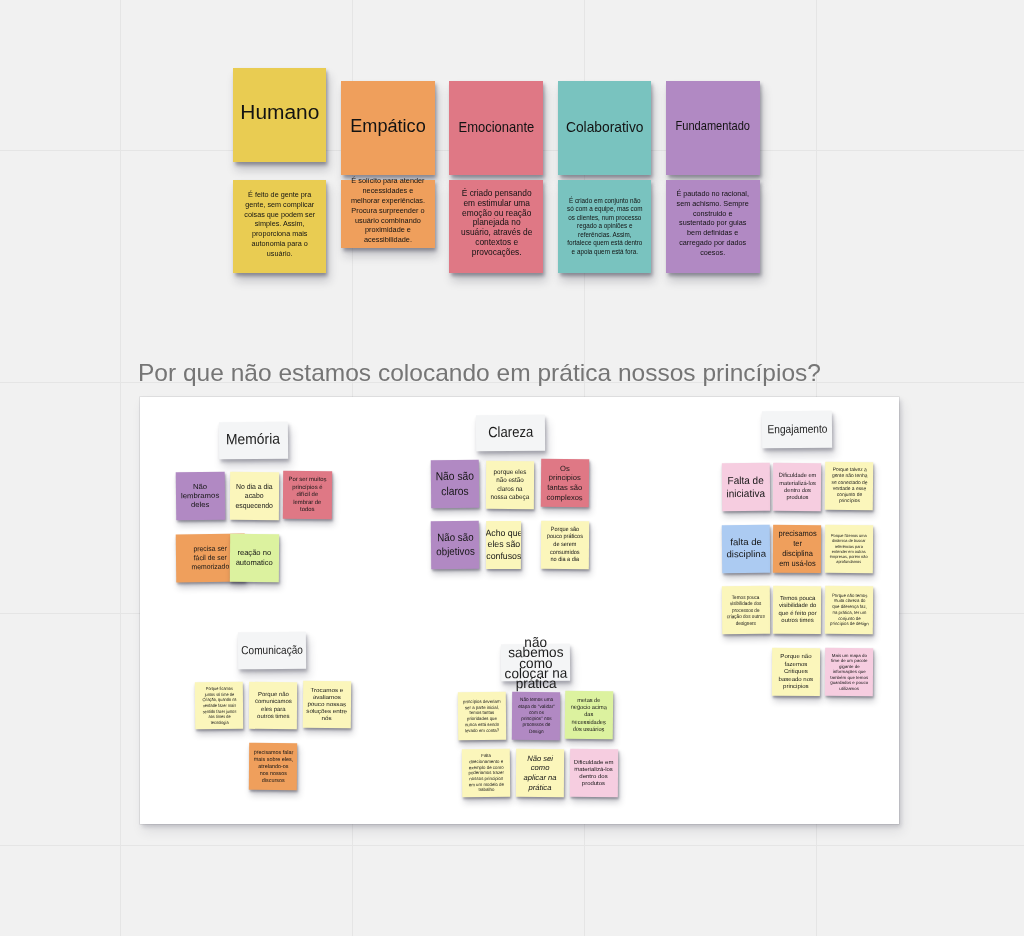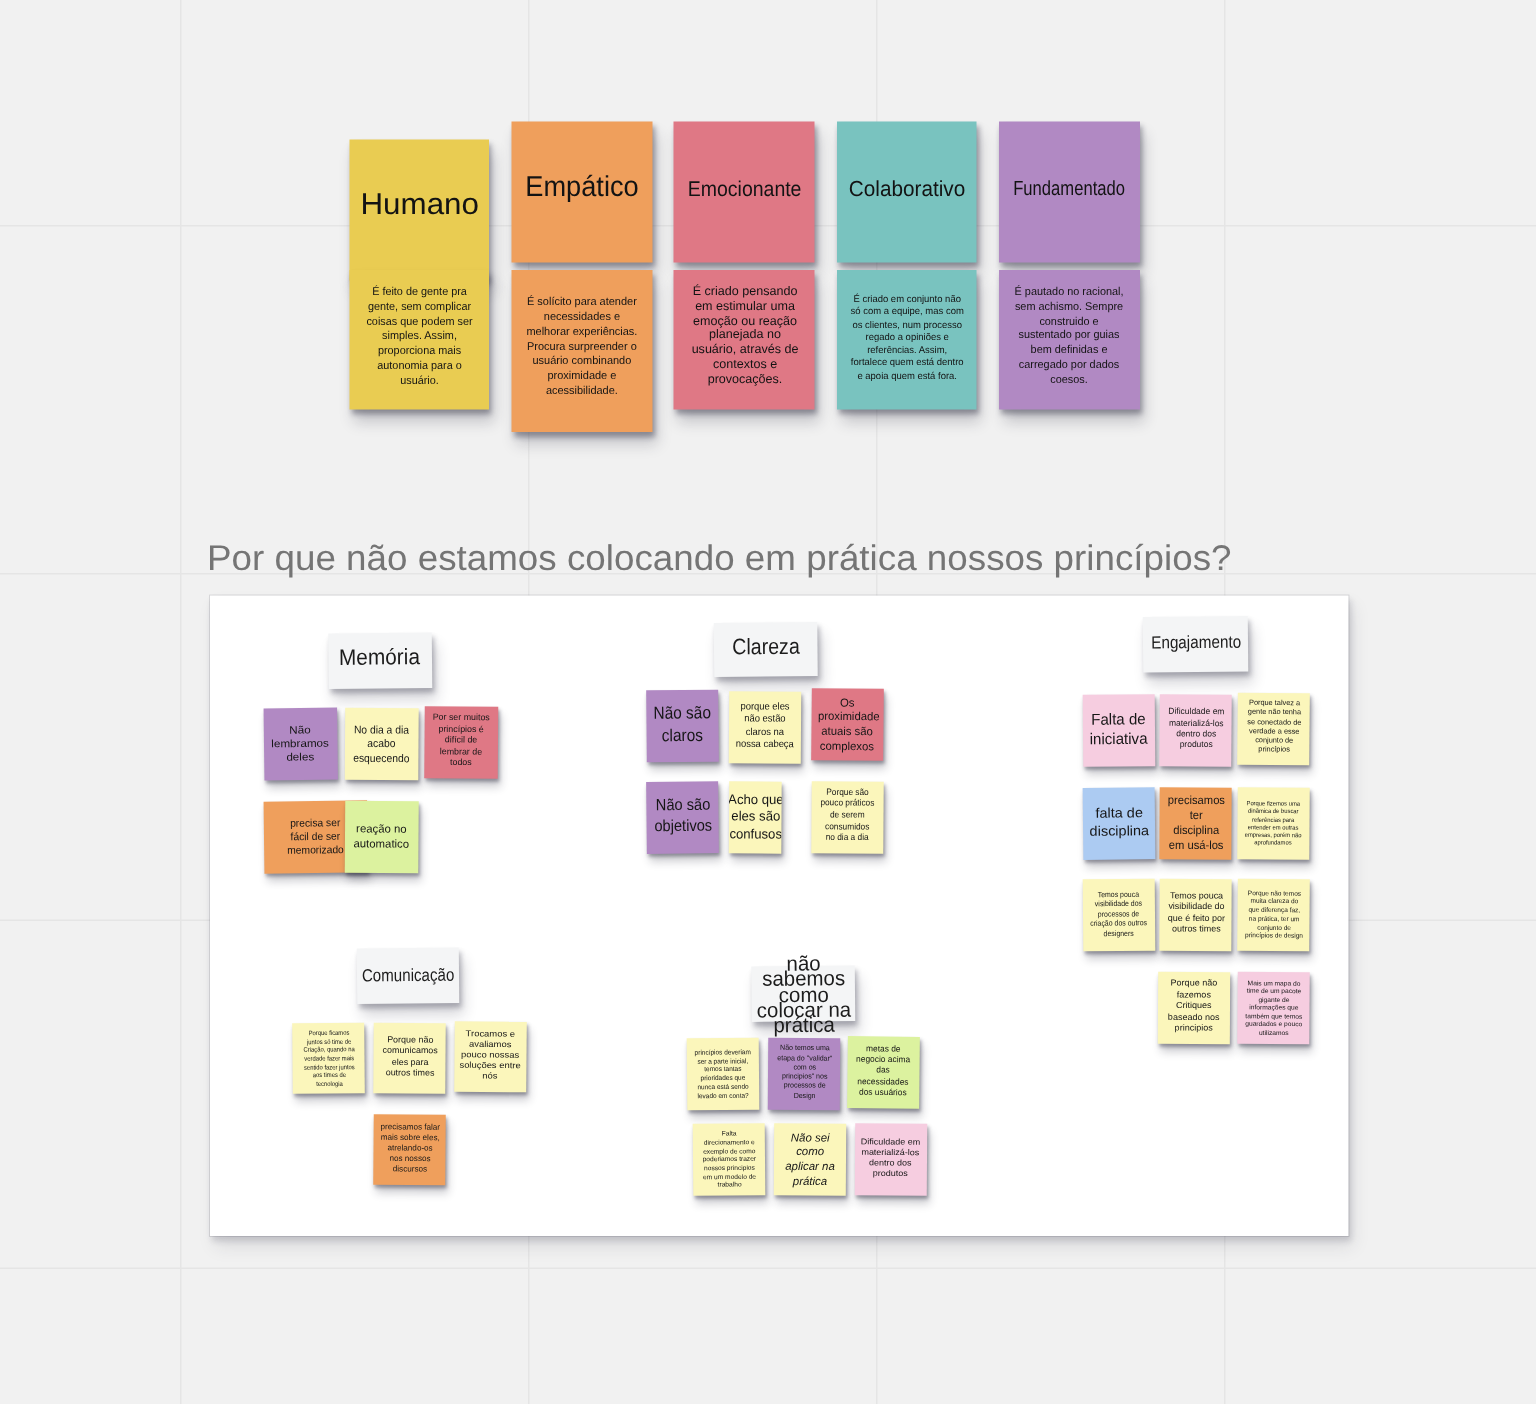--- a/index.html
+++ b/index.html
@@ -36,30 +36,30 @@
   <div class="gl v" style="left:352px"></div>
   <div class="gl v" style="left:584px"></div>
   <div class="gl v" style="left:816px"></div>
   <div class="gl h" style="top:150px"></div>
   <div class="gl h" style="top:382px"></div>
   <div class="gl h" style="top:613px"></div>
   <div class="gl h" style="top:845px"></div>
 </div>
 
 <div>
-  <div class="pnote pnote-title" style="left:232.6px;top:93px;width:93.6px;height:93.6px;background:#e9cc52;font-size:20.00px;">
+  <div class="pnote pnote-title" style="left:232.6px;top:68px;width:93.6px;height:93.6px;background:#e9cc52;font-size:20.00px;">
       <span class="t" style="white-space:nowrap;transform:translateY(-2.50px) scaleX(1.0448);">Humano</span>
     </div>
   <div class="pnote pnote-desc" style="left:232.6px;top:179.6px;width:93.6px;height:93.6px;background:#e9cc52;font-size:7.60px;line-height:9.85px;">
       <span class="t" style="width:81.38px;transform:translateY(-2.20px) scaleX(0.9529);">É feito de gente pra gente, sem complicar coisas que podem ser simples. Assim, proporciona mais autonomia para o usuário.</span>
     </div>
   <div class="pnote pnote-title" style="left:341.0px;top:81.3px;width:93.6px;height:93.6px;background:#ef9f5c;font-size:19.20px;">
       <span class="t" style="white-space:nowrap;transform:translateY(-2.50px) scaleX(0.9439);">Empático</span>
     </div>
-  <div class="pnote pnote-desc" style="left:341.0px;top:179.6px;width:93.6px;height:108px;background:#ef9f5c;font-size:7.50px;line-height:9.80px;text-align:center;">
+  <div class="pnote pnote-desc" style="left:341.0px;top:179.6px;width:93.6px;height:68px;background:#ef9f5c;font-size:7.50px;line-height:9.80px;text-align:center;">
       <span class="t" style="width:79.88px;transform:translateY(-2.60px) scaleX(0.9753);">É solícito para atender necessidades e melhorar experiências. Procura surpreender o usuário combinando proximidade e acessibilidade.</span>
     </div>
   <div class="pnote pnote-title" style="left:449.4px;top:81.3px;width:93.6px;height:93.6px;background:#df7885;font-size:14.20px;">
       <span class="t" style="white-space:nowrap;transform:translateY(-1.50px) scaleX(0.9153);">Emocionante</span>
     </div>
   <div class="pnote pnote-desc" style="left:449.4px;top:179.6px;width:93.6px;height:93.6px;background:#df7885;font-size:8.35px;line-height:9.80px;">
       <span class="t" style="width:75.38px;transform:translateY(-2.60px) scaleX(1.0033);">É criado pensando em estimular uma emoção ou reação planejada no usuário, através de contextos e provocações.</span>
     </div>
   <div class="pnote pnote-title" style="left:557.8px;top:81.3px;width:93.6px;height:93.6px;background:#79c3bf;font-size:14.50px;">
       <span class="t" style="white-space:nowrap;transform:translateY(-1.50px) scaleX(0.9531);">Colaborativo</span>
@@ -104,21 +104,21 @@
   <div class="lblcard" style="left:475.9px;top:415.4px;width:69.1px;height:36.2px;font-size:14.90px;line-height:1.19;transform:rotate(-0.50deg);">
         <span class="t" style="white-space:nowrap;transform:scaleX(0.8770);">Clareza</span>
       </div>
   <div class="note" style="left:431.0px;top:460.0px;width:48.4px;height:47.9px;background:#b189c3;font-size:11.50px;line-height:14.60px;transform:rotate(-0.55deg);">
         <span class="txt" style="width:59.75px;transform:scaleX(0.8953);">Não são claros</span>
       </div>
   <div class="note" style="left:486.1px;top:460.5px;width:48.4px;height:47.9px;background:#fbf6bb;font-size:6.67px;line-height:8.47px;transform:rotate(0.35deg);">
         <span class="txt" style="width:43.88px;transform:scaleX(0.9421);">porque eles não estão claros na nossa cabeça</span>
       </div>
   <div class="note" style="left:541.2px;top:459.3px;width:48.4px;height:47.9px;background:#df7885;font-size:7.65px;line-height:9.72px;transform:rotate(0.55deg);">
-        <span class="txt" style="width:39.50px;transform:scaleX(0.9882);">Os proximidade atuais são complexos</span>
+        <span class="txt" style="width:39.50px;transform:scaleX(0.9882);">Os principios tantas são complexos</span>
       </div>
   <div class="note" style="left:431.0px;top:520.7px;width:48.4px;height:47.9px;background:#b189c3;font-size:10.79px;line-height:13.70px;transform:rotate(-0.60deg);">
         <span class="txt" style="width:62.88px;transform:scaleX(0.9059);">Não são objetivos</span>
       </div>
   <div class="note" style="left:486.1px;top:520.9px;width:35px;height:47.9px;background:#fbf6bb;font-size:9.05px;line-height:11.50px;transform:rotate(0.30deg);">
         <span class="txt" style="width:47.75px;transform:scaleX(0.9677);">Acho que eles são confusos</span>
       </div>
   <div class="note" style="left:541.2px;top:521.0px;width:48.4px;height:47.9px;background:#fbf6bb;font-size:6.03px;line-height:7.66px;transform:rotate(0.40deg);">
         <span class="txt" style="width:39.75px;transform:scaleX(0.9198);">Porque são pouco práticos de serem consumidos no dia a dia</span>
       </div>

